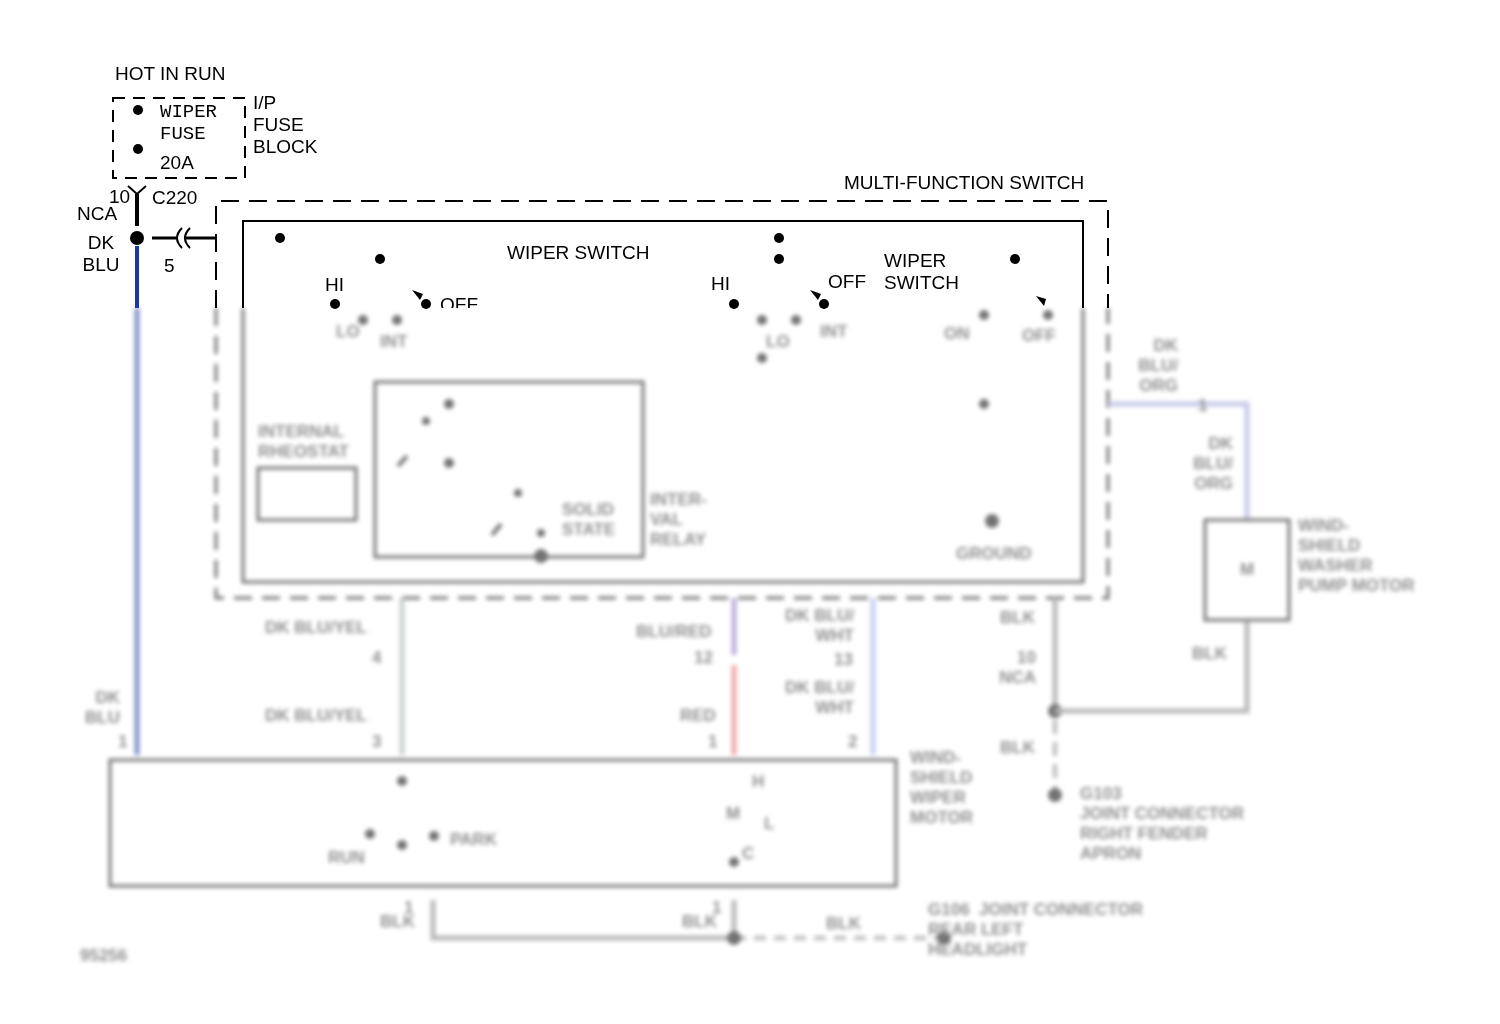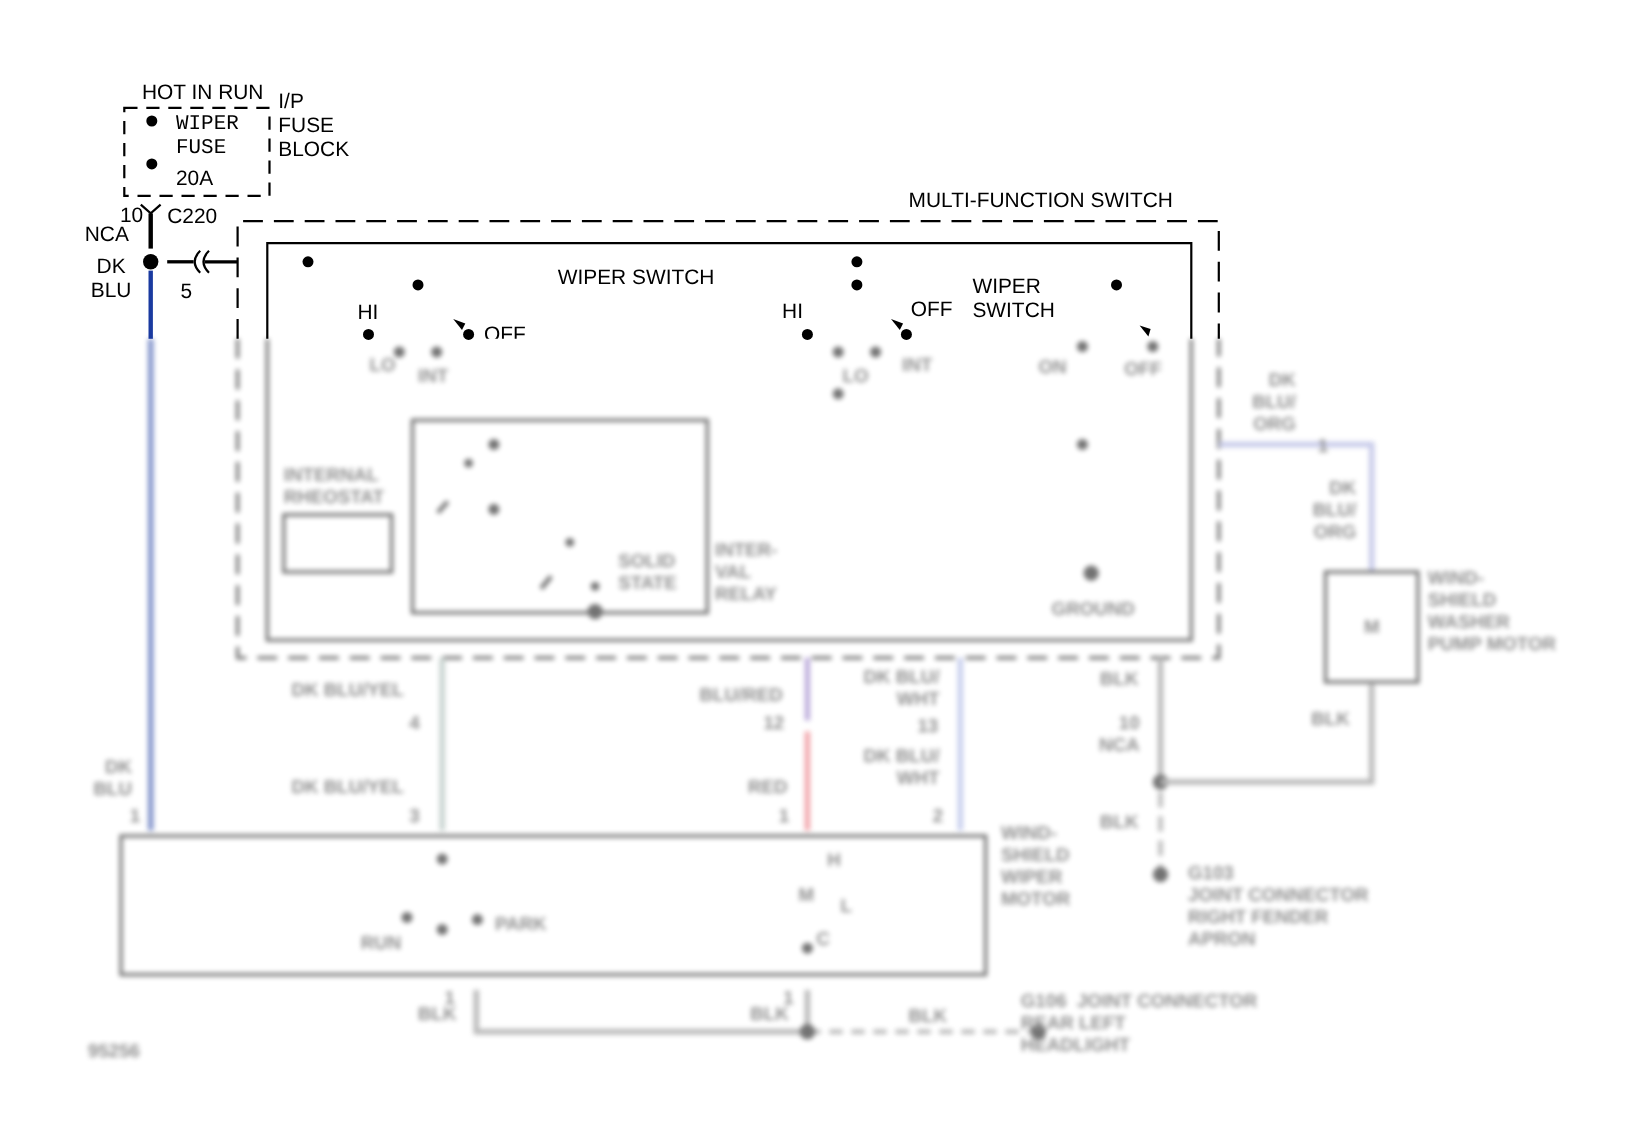--- a/index.html
+++ b/index.html
@@ -41,34 +41,34 @@
   <circle cx="779" cy="238" r="5" fill="#000"></circle>
   <circle cx="779" cy="259" r="5" fill="#000"></circle>
   <circle cx="734" cy="304" r="5" fill="#000"></circle>
   <circle cx="824" cy="304" r="5" fill="#000"></circle>
   <path d="M810 290 L818 300 L821 294 Z" fill="#000"></path>
 
   <circle cx="1015" cy="259" r="5" fill="#000"></circle>
   <path d="M1036 296 L1044 306 L1046 299 Z" fill="#000"></path>
 </svg>
 
-<div class="lbl" style="left:115px;top:74px;margin-left:14px;">HOT IN RUN</div>
+<div class="lbl" style="left:115px;top:63px;">HOT IN RUN</div>
 <div class="lbl" style="left:160px;top:101px;font-family:Liberation Mono, monospace;">WIPER
 FUSE</div>
 <div class="lbl" style="left:160px;top:152px;">20A</div>
-<div class="lbl" style="left:253px;top:82px;">I/P
+<div class="lbl" style="left:253px;top:92px;">I/P
 FUSE
 BLOCK</div>
 <div class="lbl" style="left:109px;top:186px;">10</div>
 <div class="lbl" style="left:77px;top:203px;text-align:right;">NCA</div>
 <div class="lbl" style="left:152px;top:187px;">C220</div>
 <div class="lbl" style="left:82px;top:232px;text-align:center;width:38px;">DK
 BLU</div>
 <div class="lbl" style="left:164px;top:255px;">5</div>
-<div class="lbl" style="left:826px;top:172px;">MULTI-FUNCTION SWITCH</div>
+<div class="lbl" style="left:844px;top:172px;">MULTI-FUNCTION SWITCH</div>
 <div class="lbl" style="left:507px;top:242px;text-align:center;">WIPER SWITCH</div>
 <div class="lbl" style="left:325px;top:274px;">HI</div>
 <div class="lbl" style="left:440px;top:294px;height:14px;overflow:hidden;">OFF</div>
 <div class="lbl" style="left:711px;top:273px;">HI</div>
 <div class="lbl" style="left:828px;top:271px;">OFF</div>
 <div class="lbl" style="left:884px;top:250px;">WIPER
 SWITCH</div>
 
 <div class="blur-zone">
   <svg width="1500" height="716">

